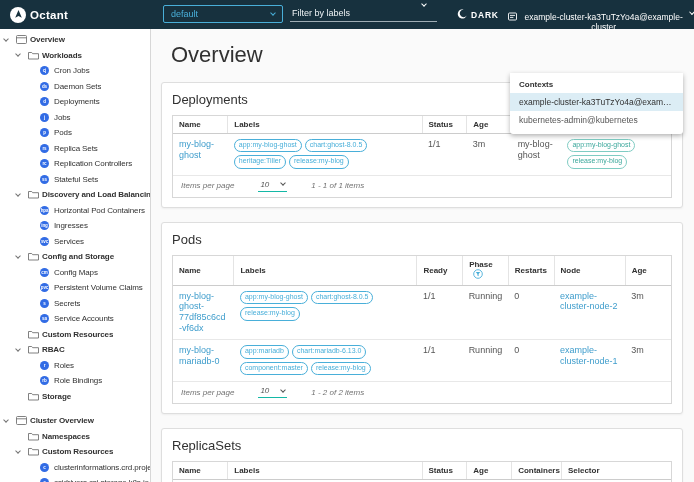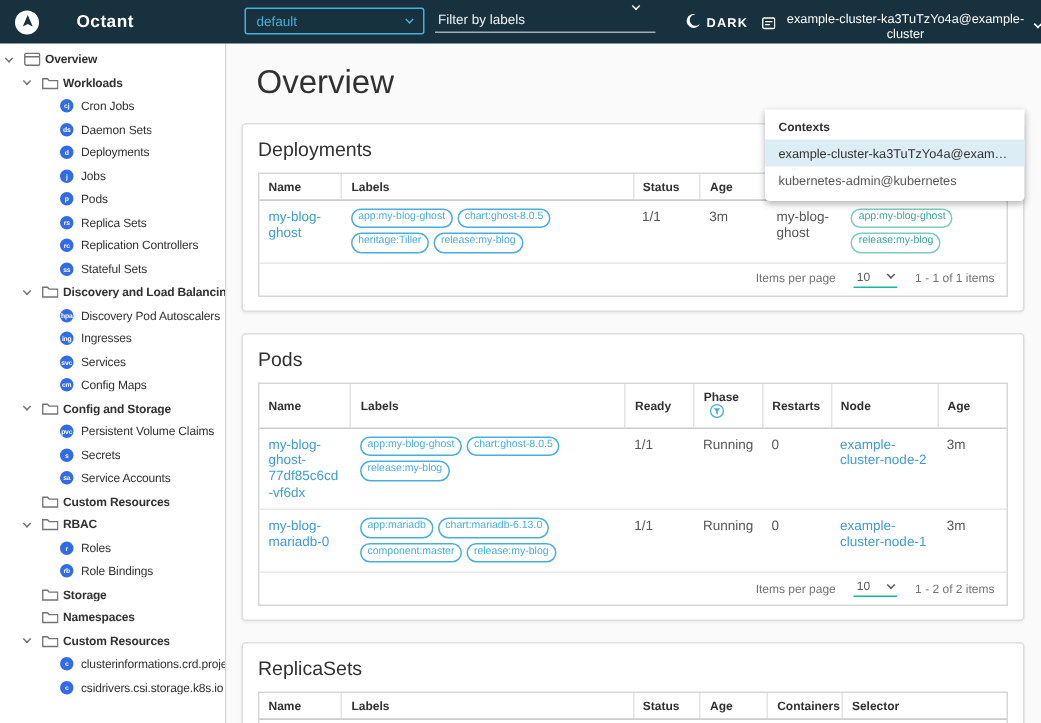--- a/index.html
+++ b/index.html
@@ -7,21 +7,21 @@
   body {
     font-family: "Liberation Sans", sans-serif;
     background:#fafafa; overflow:hidden; position:relative;
     color:#313131;
   }
   
   .header {
     position:absolute; top:0; left:0; width:694px; height:29px;
     background:#17313e; color:#fff; display:flex; align-items:center; z-index:5;
   }
-  .brand { display:flex; align-items:center; gap:25px; padding-left:10px; width:150px; }
+  .brand { display:flex; align-items:center; gap:4px; padding-left:10px; width:150px; }
   .logo-circle { width:16px; height:16px; border-radius:50%; background:#fff;
     display:flex; align-items:center; justify-content:center; flex:0 0 auto; }
   .app-title { font-size:11.5px; font-weight:bold; letter-spacing:.3px; }
   .ns-select {
     position:absolute; left:163px; top:5px; width:120px; height:18px;
     border:1px solid #49afd9; border-radius:2px; color:#49afd9;
     display:flex; align-items:center; justify-content:space-between;
     padding:0 7px; font-size:9px; cursor:pointer; background:transparent;text-align:right;
   }
   .filter-box {
@@ -29,22 +29,22 @@
     border-bottom:1px solid #9fadb5; display:flex; padding:0 2px;
   }
   .filter-box input {
     background:transparent; border:none; outline:none; color:#fff;
     font-size:9px; width:130px; font-family:"Liberation Sans",sans-serif;
   }
   .filter-box input::placeholder { color:#eef3f5; opacity:1; }
   .dark-toggle { position:absolute; left:457px; top:0; height:29px;
     display:flex; align-items:center; gap:4px; font-size:8.5px; font-weight:bold;
     letter-spacing:.8px; cursor:pointer; color:#fff; background:none; border:none; }
-  .context-btn { position:absolute; left:508px; top:2px; height:29px;
-    display:flex; align-items:center; gap:5px; font-size:8.5px; cursor:pointer;
+  .context-btn { position:absolute; left:508px; top:12px; height:29px;
+    display:flex; align-items:flex-start; gap:5px; font-size:8.5px; cursor:pointer;
     color:#fff; background:none; border:none; font-family:"Liberation Sans",sans-serif; }
   .chevron { display:inline-block; width:4px; height:4px;
     border-right:1px solid currentColor; border-bottom:1px solid currentColor;
     transform:rotate(45deg); margin-top:-2px; }
   
   .ctx-dropdown {
     position:absolute; left:510px; top:29px; width:173px; background:#fff;
     border-radius:0 0 3px 3px; box-shadow:0 2px 5px rgba(0,0,0,.3);
     z-index:6; padding-bottom:5px;margin-top:44px;
   }
@@ -82,22 +82,22 @@
   th + th { border-left:1px solid #e4e4e4; }
   td { font-size:9px; color:#565656; padding:5px 6px 6px; vertical-align:top;
     border-top:1px solid #e8e8e8; line-height:1.18; overflow-wrap:break-word;margin-left:28px; }
   tbody tr:first-child td { border-top:none; }
   a.cell-link { color:#3f9dcc; text-decoration:none; cursor:pointer; }
   .badges { display:flex; flex-wrap:wrap; gap:3px; }
   .badge { font-size:7px; line-height:1.2; padding:1px 4px 2px; border-radius:7px;
     border:1px solid; white-space:nowrap; cursor:pointer; }
   .badge.label { color:#49afd9; border-color:#49afd9; }
   .badge.selector { color:#3ba79b; border-color:#7fccc3; }
-  .grid-footer { display:flex; justify-content:flex-end; align-items:center; gap:12px;
-    font-size:8px; color:#737373; padding:4px 8px 5px; border-top:1px solid #e8e8e8; }
+  .grid-footer { display:flex; justify-content:flex-start; align-items:center; gap:24px;
+    font-size:8px; color:#737373; padding:4px 8px 5px; border-top:1px solid #e8e8e8;font-style:italic; }
   .page-size { display:flex; align-items:center; gap:12px; border-bottom:1px solid #14b8a6;
     padding:0 2px 2px; color:#565656; cursor:pointer; }
   .filter-icon-wrap { display:inline-block; vertical-align:-2px; margin-left:4px; cursor:pointer; }
 </style>
 </head>
 <body>
 
 <div class="header">
   <div class="brand">
     <span class="logo-circle">
@@ -215,51 +215,51 @@
         <svg width="11" height="9" viewBox="0 0 11 9">
           <path d="M0.5 1.5 h3.2 l1 1.2 h5.8 v5.3 h-10 z" fill="none" stroke="#737373" stroke-width="0.9"></path>
         </svg>
       </span>
       <span class="nav-label">Discovery and Load Balancing</span>
     </div>
     <div class="nav-row lvl2">
       <span class="icon-slot">
         <span class="res-circle">hpa</span>
       </span>
-      <span class="nav-label">Discovery Pod Autoscalers</span>
+      <span class="nav-label">Horizontal Pod Containers</span>
     </div>
     <div class="nav-row lvl2">
       <span class="icon-slot">
         <span class="res-circle">ing</span>
       </span>
       <span class="nav-label">Ingresses</span>
     </div>
     <div class="nav-row lvl2">
       <span class="icon-slot">
         <span class="res-circle">svc</span>
       </span>
       <span class="nav-label">Services</span>
     </div>
+    <div class="nav-row lvl1 bold">
+      <span class="chev-slot">
+        <span class="chevron"></span>
+      </span>
+      <span class="icon-slot">
+        <svg width="11" height="9" viewBox="0 0 11 9">
+          <path d="M0.5 1.5 h3.2 l1 1.2 h5.8 v5.3 h-10 z" fill="none" stroke="#737373" stroke-width="0.9"></path>
+        </svg>
+      </span>
+      <span class="nav-label">Config and Storage</span>
+    </div>
     <div class="nav-row lvl2">
       <span class="icon-slot">
         <span class="res-circle">cm</span>
       </span>
       <span class="nav-label">Config Maps</span>
     </div>
-    <div class="nav-row lvl1 bold">
-      <span class="chev-slot">
-        <span class="chevron"></span>
-      </span>
-      <span class="icon-slot">
-        <svg width="11" height="9" viewBox="0 0 11 9">
-          <path d="M0.5 1.5 h3.2 l1 1.2 h5.8 v5.3 h-10 z" fill="none" stroke="#737373" stroke-width="0.9"></path>
-        </svg>
-      </span>
-      <span class="nav-label">Config and Storage</span>
-    </div>
     <div class="nav-row lvl2">
       <span class="icon-slot">
         <span class="res-circle">pvc</span>
       </span>
       <span class="nav-label">Persistent Volume Claims</span>
     </div>
     <div class="nav-row lvl2">
       <span class="icon-slot">
         <span class="res-circle">s</span>
       </span>
@@ -304,20 +304,32 @@
       <span class="nav-label">Role Bindings</span>
     </div>
     <div class="nav-row lvl1 bold">
       <span class="chev-slot"></span>
       <span class="icon-slot">
         <svg width="11" height="9" viewBox="0 0 11 9">
           <path d="M0.5 1.5 h3.2 l1 1.2 h5.8 v5.3 h-10 z" fill="none" stroke="#737373" stroke-width="0.9"></path>
         </svg>
       </span>
       <span class="nav-label">Storage</span>
+    </div>
+    <div class="nav-row lvl0 bold gap">
+      <span class="chev-slot">
+        <span class="chevron"></span>
+      </span>
+      <span class="icon-slot">
+        <svg width="11" height="9" viewBox="0 0 11 9">
+          <rect x="0.5" y="0.5" width="10" height="8" rx="1" fill="none" stroke="#737373" stroke-width="0.9"></rect>
+          <path d="M0.5 2.8 h10" stroke="#737373" stroke-width="0.9"></path>
+        </svg>
+      </span>
+      <span class="nav-label">Cluster Overview</span>
     </div>
     <div class="nav-row lvl1 bold">
       <span class="chev-slot"></span>
       <span class="icon-slot">
         <svg width="11" height="9" viewBox="0 0 11 9">
           <path d="M0.5 1.5 h3.2 l1 1.2 h5.8 v5.3 h-10 z" fill="none" stroke="#737373" stroke-width="0.9"></path>
         </svg>
       </span>
       <span class="nav-label">Namespaces</span>
     </div>

